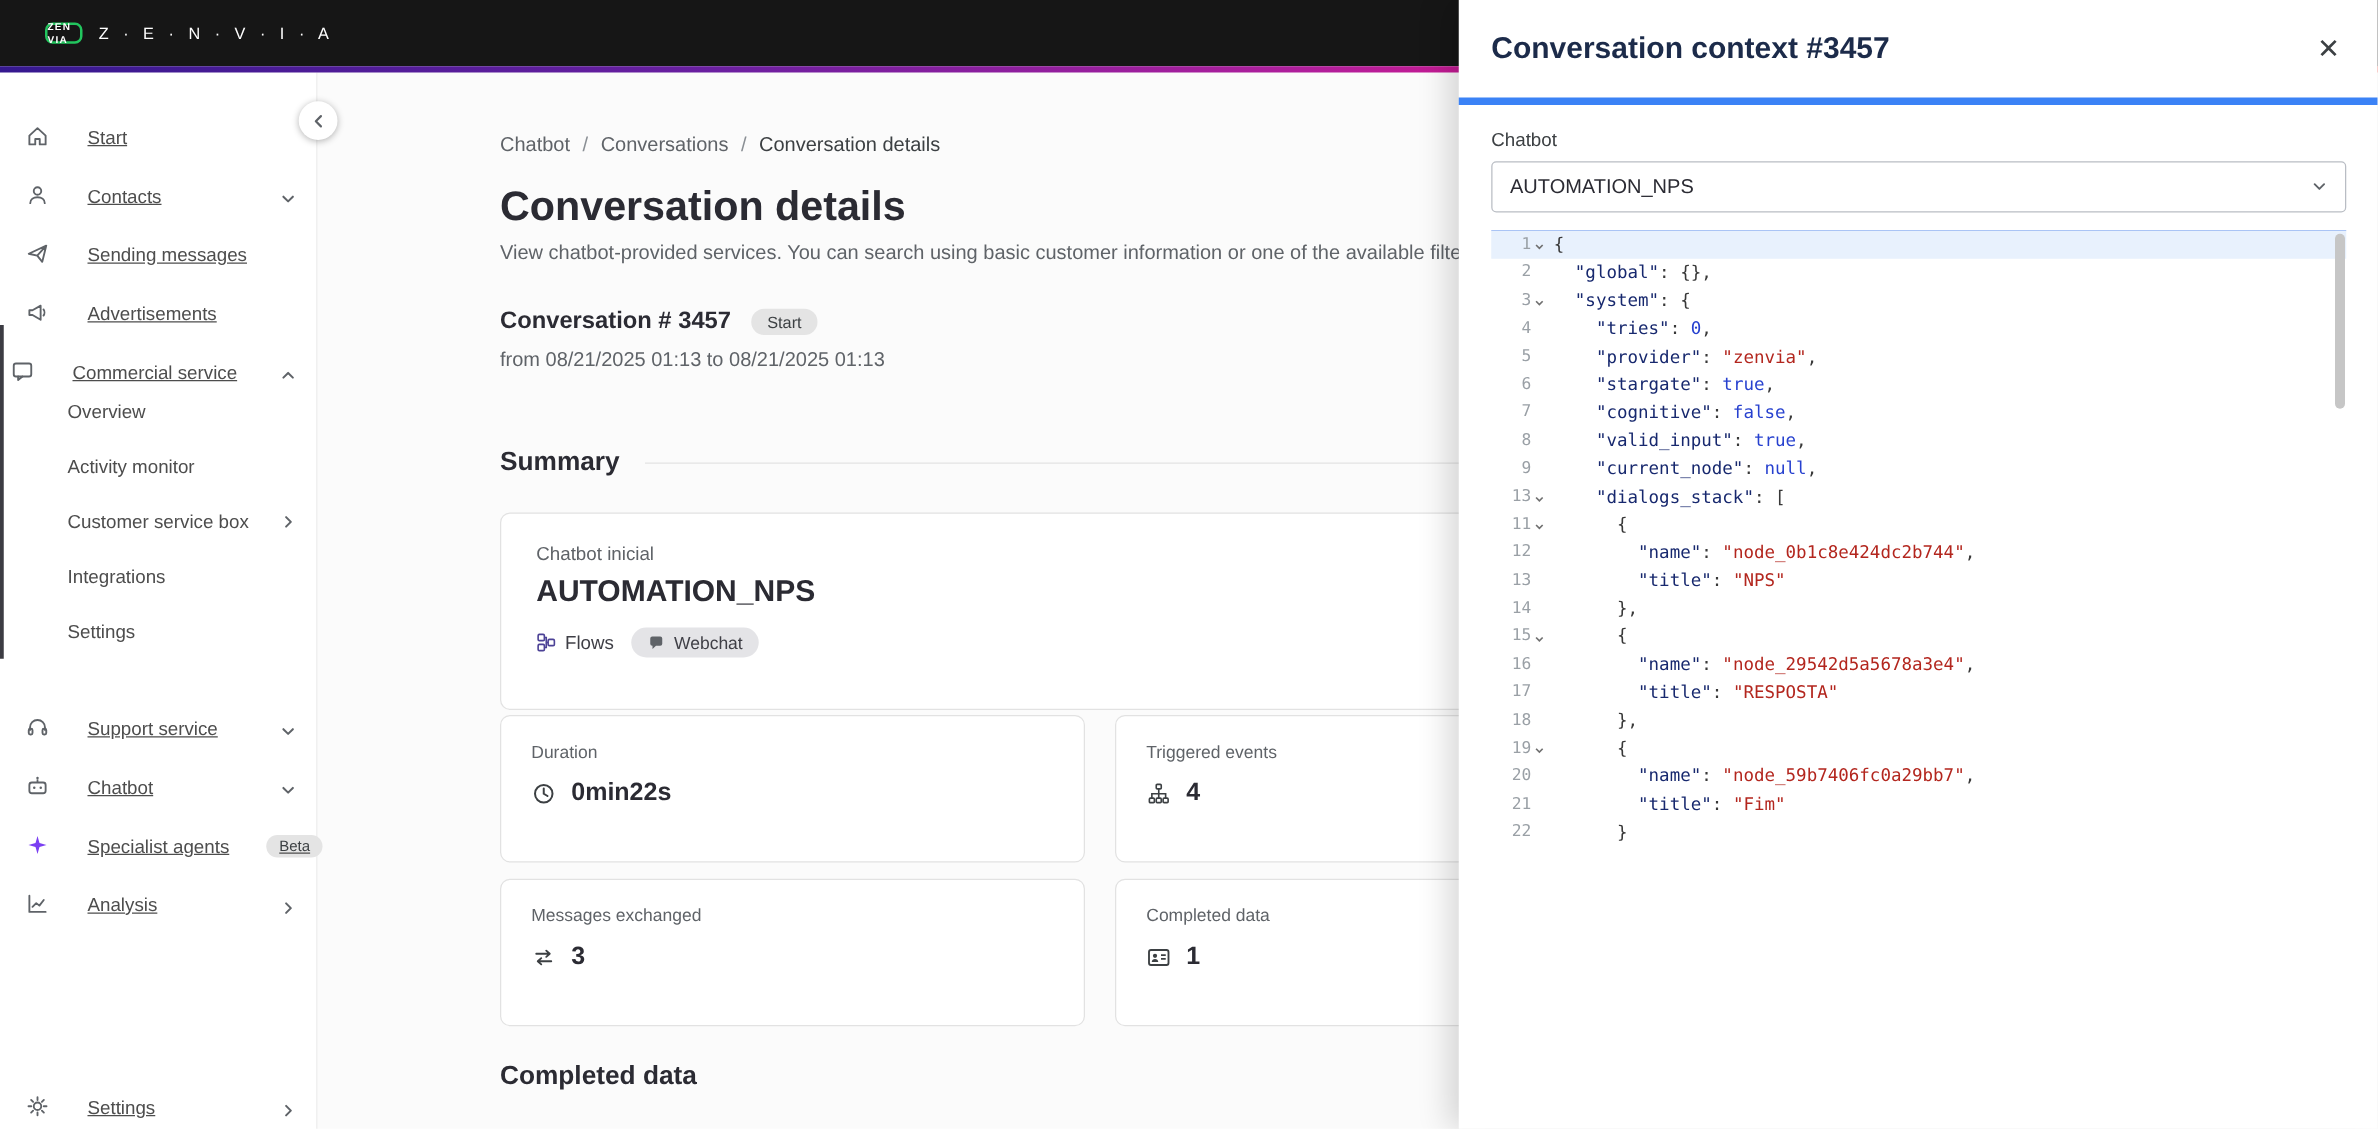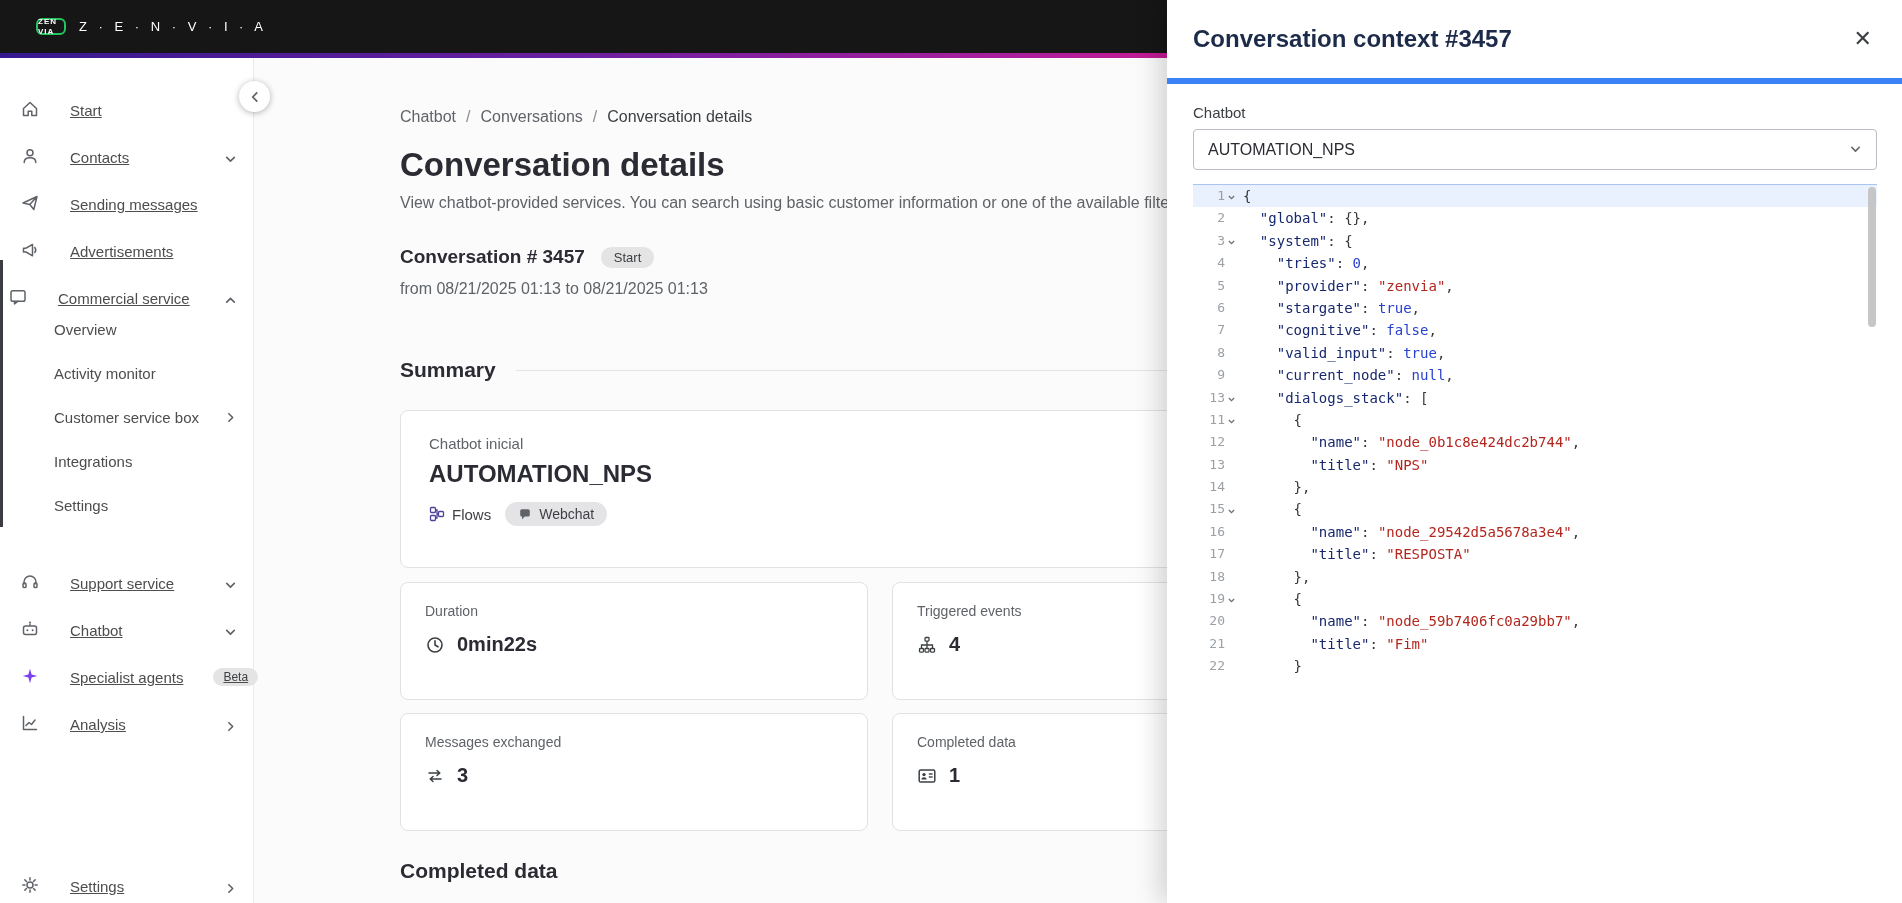--- a/index.html
+++ b/index.html
@@ -56,21 +56,21 @@
     font-size:21px; font-weight:700; color:#2b2b33; }
   .section-h .rule { flex:1; height:1px; background:#e4e4e4; margin-right:60px; }
   .card { background:#fff; border:1px solid #e2e2e2; border-radius:8px; }
   .card-main { margin-top:28px; width:1470px; height:158px; padding:24px 28px; }
   .card-label { font-size:15px; color:#5f6368; }
   .card-name { font-size:24px; font-weight:700; color:#2b2b33; margin-top:8px; }
   .chips { display:flex; align-items:center; gap:14px; margin-top:14px; }
   .chip { display:inline-flex; align-items:center; gap:7px; font-size:15px; color:#3f3f46; }
   .chip.pill { background:#e4e4e7; border-radius:13px; padding:4px 13px; font-size:14px; }
   .icon-flow { color:#4c4296; }
-  .stats-grid { margin-top:14px; display:grid; grid-template-columns:468px 468px; gap:13px 24px; width:960px; }
+  .stats-grid { margin-top:4px; display:grid; grid-template-columns:468px 468px; gap:13px 24px; width:960px; }
   .stat-card { height:118px; padding:20px 24px; }
   .stat-label { font-size:14px; color:#5f6368; }
   .stat-value { margin-top:14px; display:flex; align-items:center; gap:12px;
     font-size:20px; font-weight:700; color:#2b2b33; }
   .stat-value .icon { color:#3c4043; }
   .completed-h { margin-top:28px; font-size:21px; font-weight:700; color:#2b2b33; }
 
   
   .panel { position:absolute; top:0; left:1167px; width:735px; height:903px; background:#fff;
     box-shadow:-8px 0 24px rgba(0,0,0,.16); z-index:20; }

